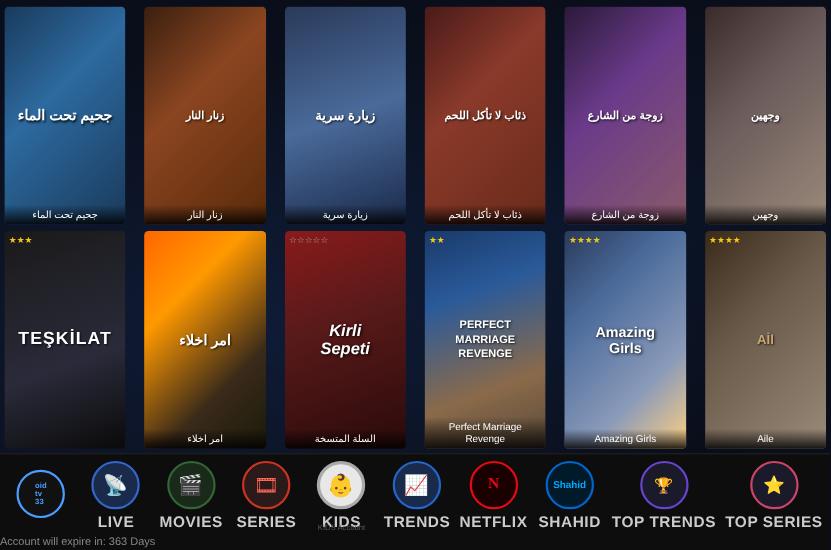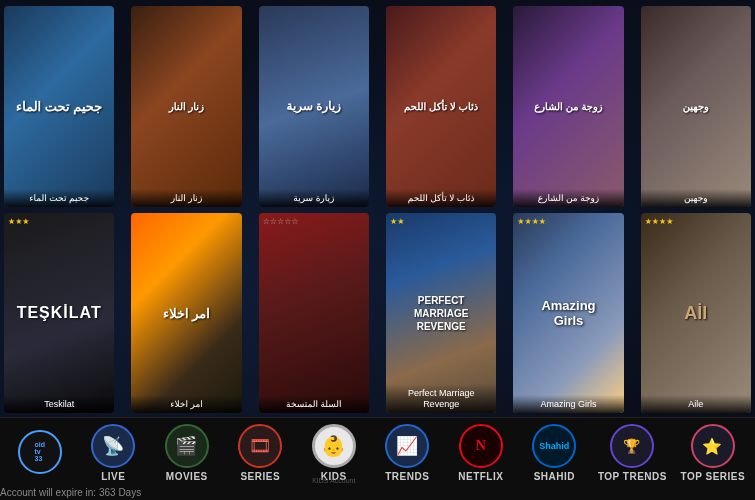--- a/index.html
+++ b/index.html
@@ -136,21 +136,21 @@
       align-items: center;
       justify-content: center;
       font-size: 18px;
       margin-bottom: 3px;
       border: 2px solid #333;
       position: relative;
     }
 
     .nav-label {
       color: #ccc;
-      font-size: 10px;
+      font-size: 14px;
       text-align: center;
       font-weight: bold;
       letter-spacing: 0.5px;
     }
 
     
     .icon-iptv { background: #111; color: #4a9eff; border-color: #4a9eff; }
     .icon-live { background: #1a2a4a; color: #5599ff; border-color: #3366cc; }
     .icon-movies { background: #1a2a1a; color: #55bb55; border-color: #336633; }
     .icon-series { background: #2a1a1a; color: #ff6655; border-color: #cc3322; }
@@ -251,36 +251,38 @@
     </div>
 
     <div class="movies-row">
 
       <div class="movie-card">
         <div class="movie-poster" style="background: linear-gradient(160deg, #1a1a1a 0%, #2a2a3a 60%, #0a0a0a 100%);">
           <div class="stars">★★★</div>
           <div class="movie-text-content">
             <div style="font-size:16px; font-weight:900; letter-spacing:1px; color:#fff;">TEŞKİLAT</div>
           </div>
-          <div class="movie-title-overlay">Teskilat</div>
         </div>
       </div>
 
       <div class="movie-card">
         <div class="movie-poster" style="background: linear-gradient(135deg, #ff6600 0%, #ff9900 30%, #3a2a1a 70%, #1a1a0a 100%);">
           <div class="movie-text-content">
             <div style="font-size:13px; direction:rtl; color:#fff;">امر اخلاء</div>
           </div>
           <div class="movie-title-overlay">امر اخلاء</div>
         </div>
       </div>
 
       <div class="movie-card">
         <div class="movie-poster" style="background: linear-gradient(160deg, #8a1a1a 0%, #5a1a1a 40%, #2a0a0a 100%);">
           <div class="stars" style="color:#aaa;">☆☆☆☆☆</div>
+          <div class="movie-text-content">
+            <div style="font-size:15px; font-weight:900; font-style:italic; color:#fff; text-shadow: 1px 1px 3px #000;">Kirli<br>Sepeti</div>
+          </div>
           <div class="movie-title-overlay">السلة المتسخة</div>
         </div>
       </div>
 
       <div class="movie-card">
         <div class="movie-poster" style="background: linear-gradient(160deg, #1a3a6a 0%, #2a5a9a 30%, #8a6a4a 70%, #5a4a3a 100%);">
           <div class="stars">★★</div>
           <div class="movie-text-content">
             <div style="font-size:10px; font-weight:900; color:#fff; line-height:1.3; text-transform:uppercase;">PERFECT<br>MARRIAGE<br>REVENGE</div>
           </div>
@@ -295,21 +297,21 @@
             <div style="font-size:13px; font-weight:900; color:#fff; text-shadow:1px 1px 3px #000;">Amazing<br>Girls</div>
           </div>
           <div class="movie-title-overlay">Amazing Girls</div>
         </div>
       </div>
 
       <div class="movie-card">
         <div class="movie-poster" style="background: linear-gradient(135deg, #3a2a1a 0%, #6a5a4a 40%, #9a8a7a 100%);">
           <div class="stars">★★★★</div>
           <div class="movie-text-content">
-            <div style="font-size:18px; font-weight:900; color:#c8a870;">Aİl</div>
+            <div style="font-size:12px; font-weight:900; color:#c8a870;">Aİl</div>
           </div>
           <div class="movie-title-overlay">Aile</div>
         </div>
       </div>
 
     </div>
   </div>
 
   <div class="bottom-nav">
     <div class="nav-items">

